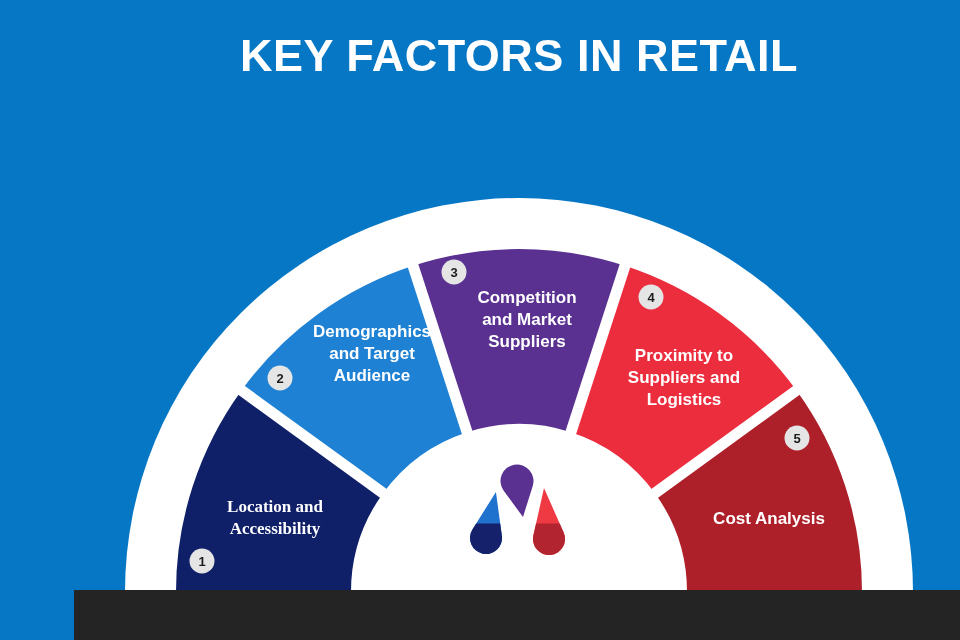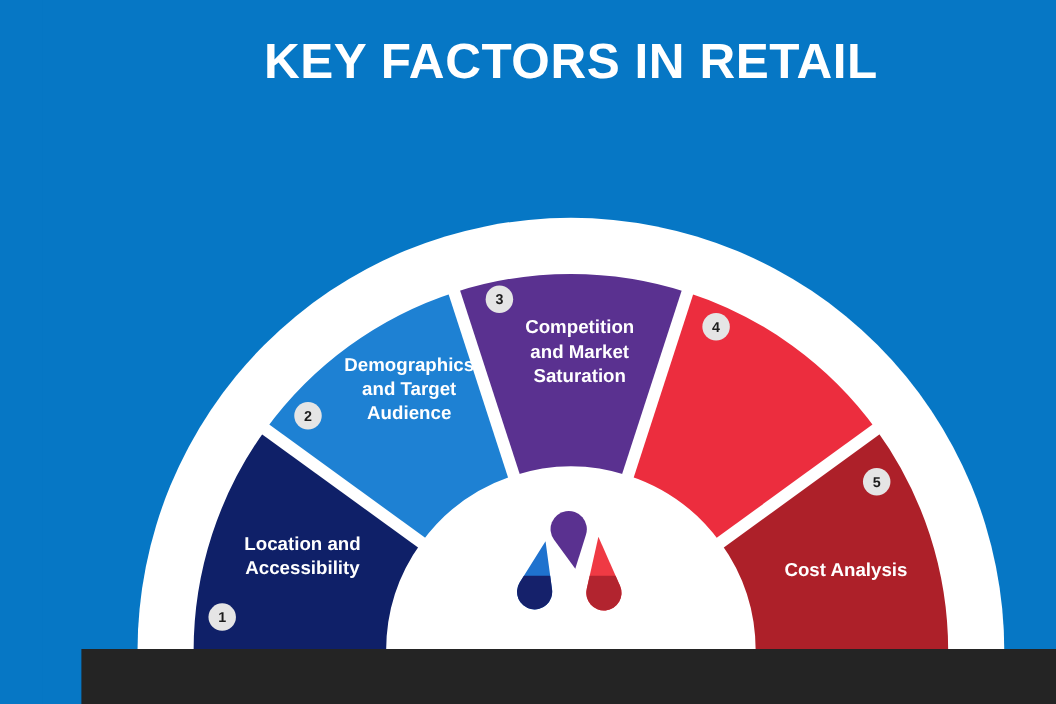--- a/index.html
+++ b/index.html
@@ -54,28 +54,31 @@
       <path d="M 0 47.07 L -15.05 5.44 A 16 16 0 1 1 15.05 5.44 Z" transform="translate(447,538) rotate(192.2)" fill="#1f72ce"></path>
       <path d="M 0 51.24 L -15.2 5 A 16 16 0 1 1 15.2 5 Z" transform="translate(510,539) rotate(174.4)" fill="#ef3a44"></path>
       <g clip-path="url(#lowerCut)">
         <path d="M 0 47.07 L -15.05 5.44 A 16 16 0 1 1 15.05 5.44 Z" transform="translate(447,538) rotate(192.2)" fill="#15216b"></path>
         <path d="M 0 51.24 L -15.2 5 A 16 16 0 1 1 15.2 5 Z" transform="translate(510,539) rotate(174.4)" fill="#b2242f"></path>
       </g>
       <path d="M 0 36.5 L -14.72 7.46 A 16.5 16.5 0 1 1 14.72 7.46 Z" transform="translate(478,481) rotate(-9.45)" fill="#5a3190"></path>
     </g>
   </svg>
 
-  <div class="seg-label" style="left:236px;top:506px;">Location and
+  <div class="seg-label" style="left:236px;top:518px;font-family:Liberation Serif, serif;">Location and
 Accessibility</div>
   <div class="seg-label" style="left:333px;top:354px;">Demographics
 and Target
 Audience</div>
   <div class="seg-label" style="left:488px;top:320px;">Competition
 and Market
-Saturation</div>
+Suppliers</div>
+  <div class="seg-label" style="left:645px;top:378px;">Proximity to
+Suppliers and
+Logistics</div>
   <div class="seg-label" style="left:730px;top:519px;">Cost Analysis</div>
 
   <div class="badge" style="left:163px;top:561px;">1</div>
   <div class="badge" style="left:241px;top:378px;">2</div>
   <div class="badge" style="left:415px;top:272px;">3</div>
   <div class="badge" style="left:612px;top:297px;">4</div>
   <div class="badge" style="left:758px;top:438px;">5</div>
 
   <div class="footer-bar"></div>
 

